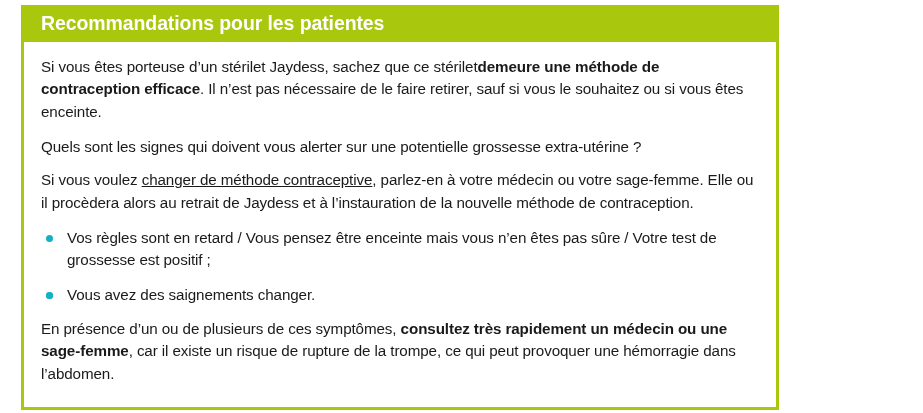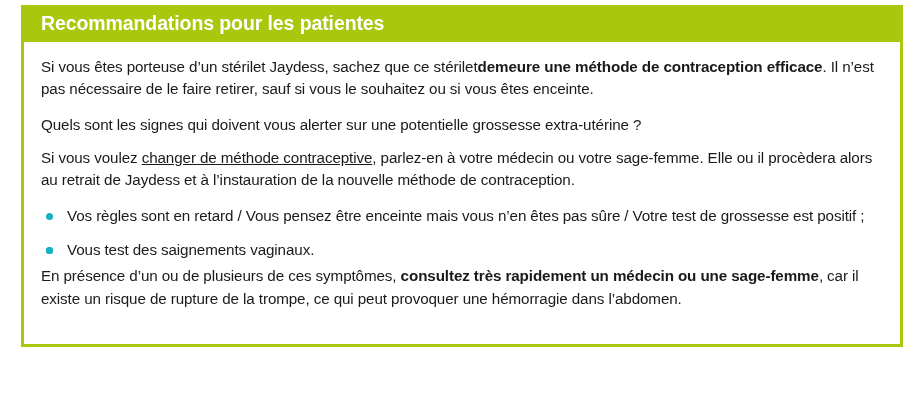--- a/index.html
+++ b/index.html
@@ -12,21 +12,21 @@
     height: 413px;
     font-family: "Liberation Sans", sans-serif;
     color: #1a1a1a;
     overflow: hidden;
   }
 
   .panel {
     position: absolute;
     left: 21px;
     top: 5px;
-    width: 882px;
+    width: 758px;
     box-sizing: border-box;
     border-left: 3px solid #a9c70c;
     border-right: 3px solid #a9c70c;
     border-bottom: 3px solid #a9c70c;
     background: #ffffff;
   }
 
   .panel-header {
     background: #a9c70c;
     height: 37px;
@@ -39,21 +39,21 @@
 
   .panel-title {
     color: #ffffff;
     font-size: 19.5px;
     font-weight: bold;
     letter-spacing: -0.1px;
     line-height: 1;
   }
 
   .panel-body {
-    padding: 14px 16px 26px 17px;
+    padding: 14px 16px 14px 17px;
   }
 
   p.para {
     margin: 0 0 13px 0;
     font-size: 15.2px;
     line-height: 1.47;
     letter-spacing: -0.1px;
   }
 
   p.para.question {
@@ -67,21 +67,21 @@
   .bold {
     font-weight: bold;
   }
 
   .underline {
     text-decoration: underline;
   }
 
   ul.bullet-list {
     list-style: none;
-    margin: 0 0 4px 0;
+    margin: 0 0 12px 0;
     padding: 0;
   }
 
   ul.bullet-list li {
     position: relative;
     padding-left: 26px;
     margin-bottom: 12px;
     font-size: 15.2px;
     line-height: 1.47;
     letter-spacing: -0.1px;
@@ -121,20 +121,20 @@
     <ul class="bullet-list">
       <li>
         <span class="bullet-dot"></span>
         <span>Vos règles sont en retard / Vous pensez être enceinte mais vous n’en êtes pas sûre / Votre test de grossesse est positif ;</span>
       </li>
       <li>
         <span class="bullet-dot"></span>
       </li>
       <li>
         <span class="bullet-dot"></span>
-        <span>Vous test des saignements vaginaux.</span>
+        <span>Vous avez des saignements changer.</span>
       </li>
     </ul>
 
     <p class="para last"><span>En présence d’un ou de plusieurs de ces symptômes, </span><span class="bold">consultez très rapidement un médecin ou une sage-femme</span><span>, car il existe un risque de rupture de la trompe, ce qui peut provoquer une hémorragie dans l’abdomen.</span></p>
 
   </div>
 </div>
 
 </body></html>

